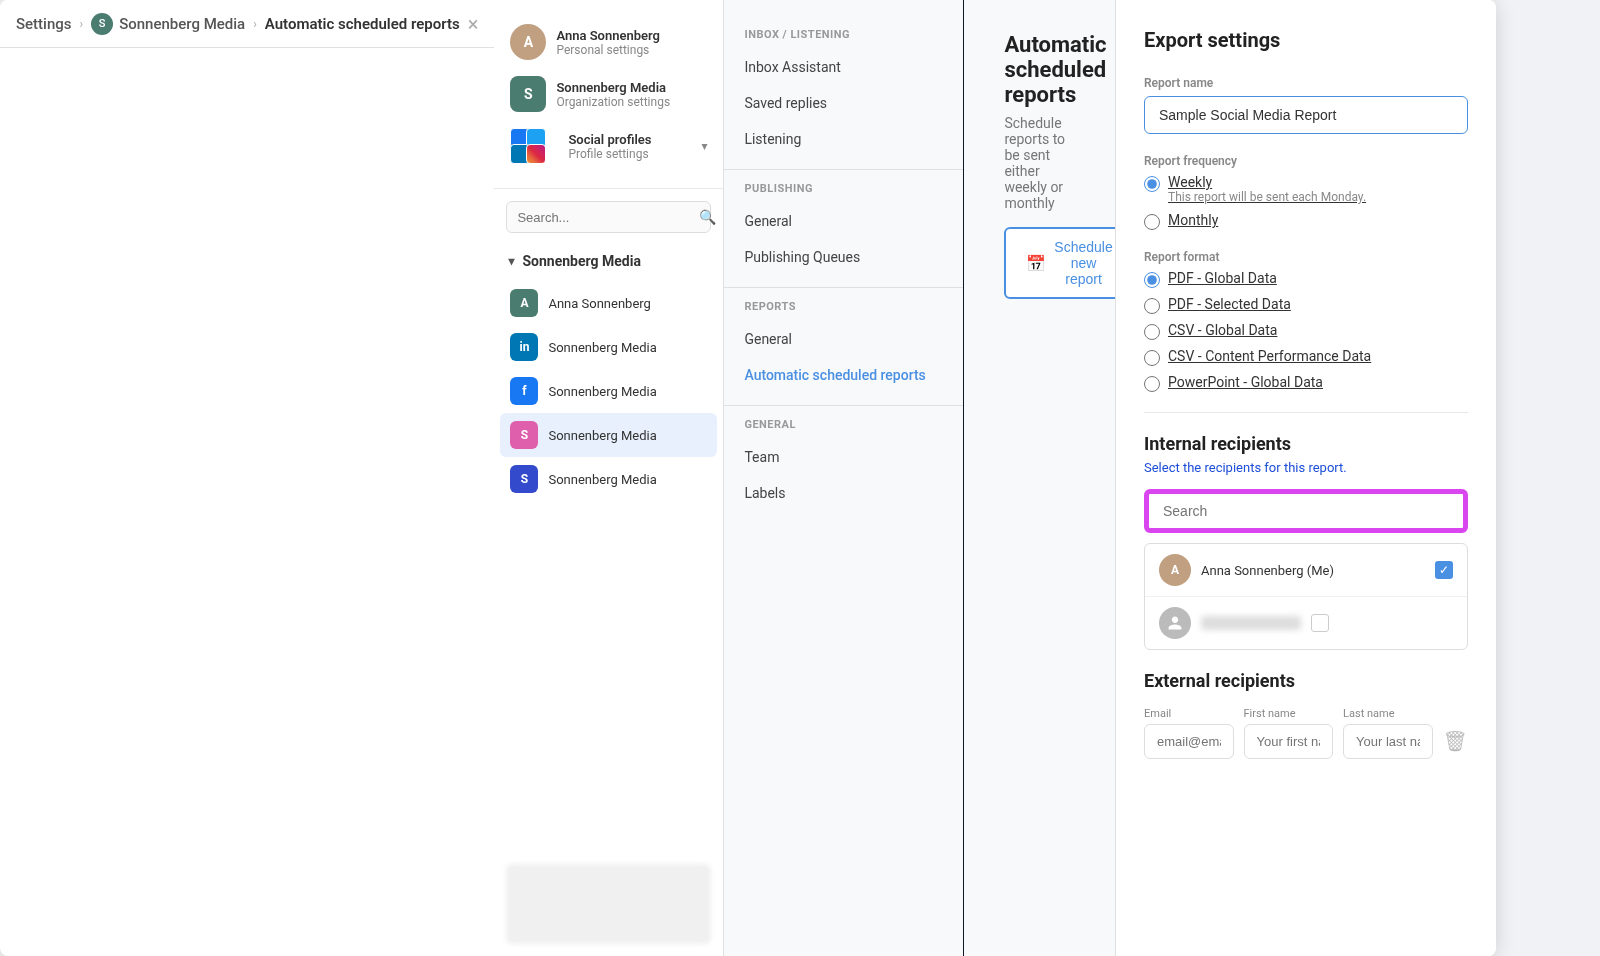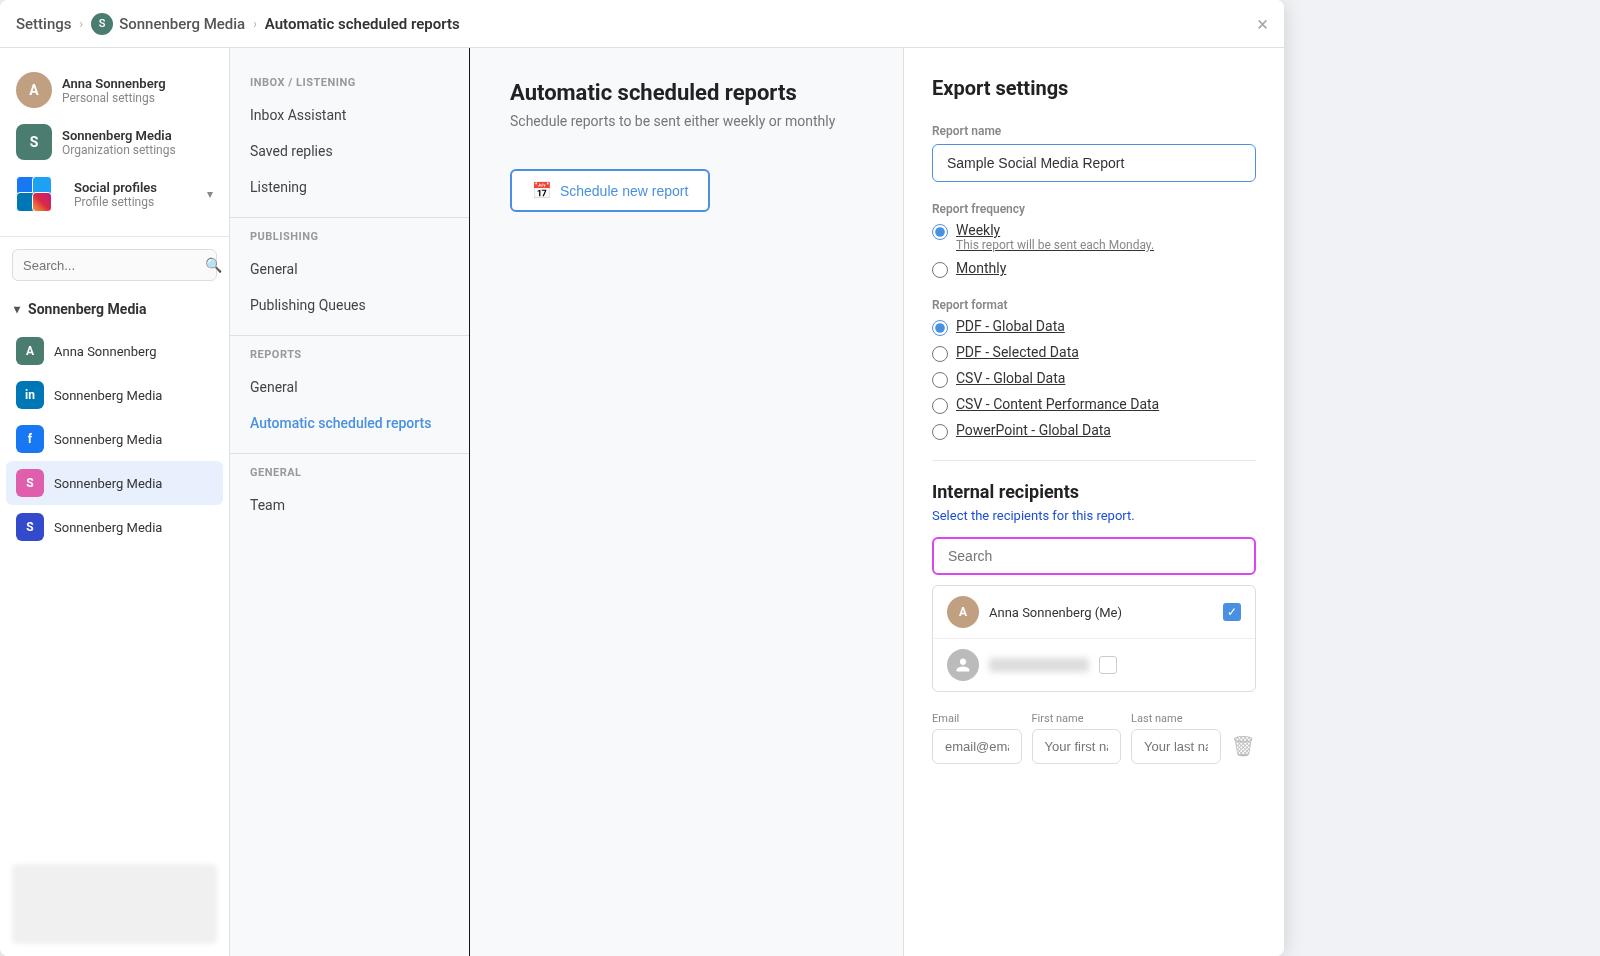--- a/index.html
+++ b/index.html
@@ -1,23 +1,23 @@
 <!DOCTYPE html>
 <html><head>
   <meta charset="utf-8">
   <style>
     * { box-sizing: border-box; margin: 0; padding: 0; }
     body { font-family: -apple-system, BlinkMacSystemFont, 'Segoe UI', Roboto, sans-serif; font-size: 14px; background: #f0f2f5; color: #333; }
 
     .app-window {
-      width: 1284px;
+      width: 1496px;
       height: 956px;
       background: #fff;
       display: flex;
-      flex-direction: column;
+      flex-direction: row;
       border-radius: 8px;
       overflow: hidden;
       box-shadow: 0 2px 20px rgba(0,0,0,0.15);
     }
 
     
     .title-bar {
       display: flex;
       align-items: center;
       padding: 0 16px;
@@ -283,21 +283,21 @@
 
     .content-title {
       font-size: 22px;
       font-weight: 700;
       color: #222;
       margin-bottom: 8px;
     }
     .content-subtitle {
       font-size: 14px;
       color: #777;
-      margin-bottom: 40px;
+      margin-bottom: 16px;
     }
 
     .schedule-btn {
       display: inline-flex;
       align-items: center;
       gap: 8px;
       border: 2px solid #4a90e2;
       color: #4a90e2;
       background: white;
       border-radius: 6px;
@@ -379,21 +379,21 @@
     }
 
     .section-subtitle {
       font-size: 13px;
       color: #1d4ed8;
       margin-bottom: 14px;
     }
 
     .recipients-search {
       width: 100%;
-      border: 2px solid #d946ef;
+      border: 5px solid #d946ef;
       border-radius: 6px;
       padding: 9px 14px;
       font-size: 14px;
       color: #555;
       outline: none;
       margin-bottom: 10px;
     }
 
     .recipients-list {
       border: 1px solid #ddd;
@@ -599,20 +599,21 @@
       <div class="nav-section-divider"></div>
 
       <div class="nav-section-label">Reports</div>
       <div class="nav-item">General</div>
       <div class="nav-item active">Automatic scheduled reports</div>
 
       <div class="nav-section-divider"></div>
 
       <div class="nav-section-label">General</div>
       <div class="nav-item">Team</div>
+      <div class="nav-item">Labels</div>
     </div>
 
     <div class="content-area">
       <div class="content-title">Automatic scheduled reports</div>
       <div class="content-subtitle">Schedule reports to be sent either weekly or monthly</div>
       <button class="schedule-btn">
         <span class="schedule-btn-icon">📅</span>
         <span>Schedule new report</span>
       </button>
     </div>
@@ -683,20 +684,21 @@
             <svg width="16" height="16" viewBox="0 0 24 24" fill="white">
                 <path d="M12 12c2.7 0 4.8-2.1 4.8-4.8S14.7 2.4 12 2.4 7.2 4.5 7.2 7.2 9.3 12 12 12zm0 2.4c-3.2 0-9.6 1.6-9.6 4.8v2.4h19.2v-2.4c0-3.2-6.4-4.8-9.6-4.8z"></path>
               </svg>
           </div>
           <div class="recipient-blurred"></div>
           <div class="checkbox-empty"></div>
         </div>
       </div>
 
       
+      <div class="ext-section-title">External recipients</div>
       <div class="ext-fields-row">
         <div class="ext-field">
           <div class="ext-field-label">Email</div>
           <input class="ext-field-input" type="email" placeholder="email@email.com" style="">
         </div>
         <div class="ext-field">
           <div class="ext-field-label">First name</div>
           <input class="ext-field-input" type="text" placeholder="Your first name..." style="">
         </div>
         <div class="ext-field">

